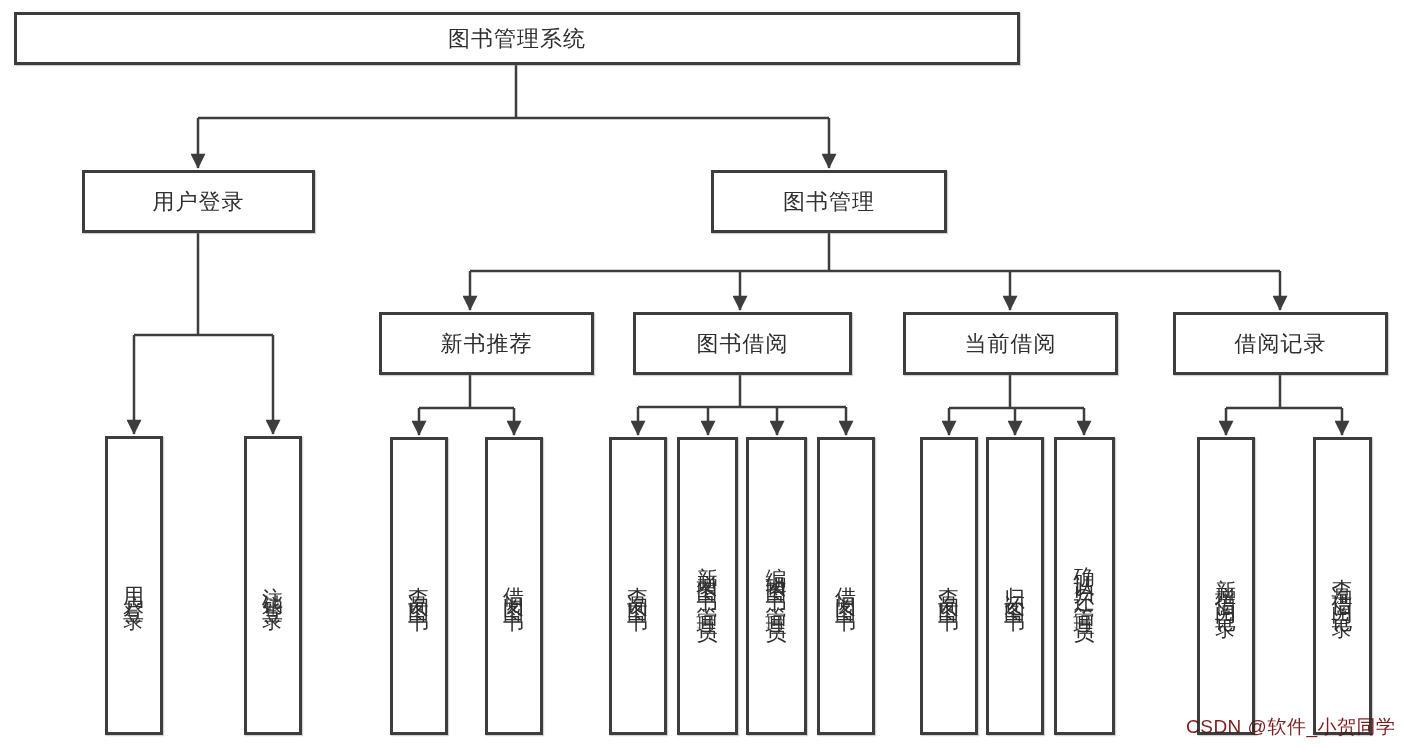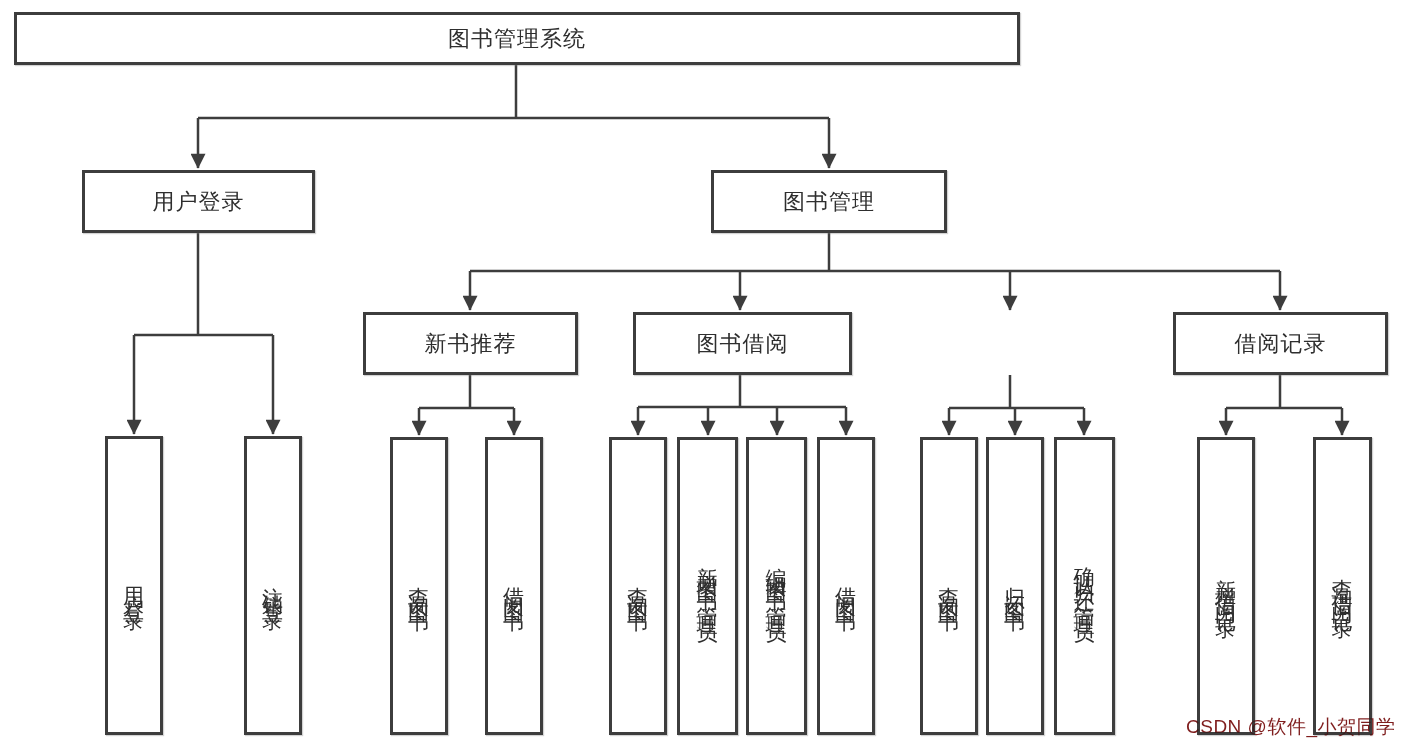--- a/index.html
+++ b/index.html
@@ -100,25 +100,28 @@
     <span>图书管理系统</span>
   </div>
 
   <div class="box h" style="left:82px;top:170px;width:233px;height:63px;">
     <span>用户登录</span>
   </div>
   <div class="box h" style="left:711px;top:170px;width:236px;height:63px;">
     <span>图书管理</span>
   </div>
 
-  <div class="box h" style="left:363px;top:312px;width:215px;height:63px;">
+  <div class="box h" style="left:379px;top:312px;width:215px;height:63px;">
     <span>新书推荐</span>
   </div>
   <div class="box h" style="left:633px;top:312px;width:219px;height:63px;">
     <span>图书借阅</span>
+  </div>
+  <div class="box h" style="left:903px;top:312px;width:215px;height:63px;">
+    <span>当前借阅</span>
   </div>
   <div class="box h" style="left:1173px;top:312px;width:215px;height:63px;">
     <span>借阅记录</span>
   </div>
 
   <div class="box v" style="left:105px;top:436px;width:58px;height:299px;">
     <span>用户登录</span>
   </div>
   <div class="box v" style="left:244px;top:436px;width:58px;height:299px;">
     <span>注销登录</span>

